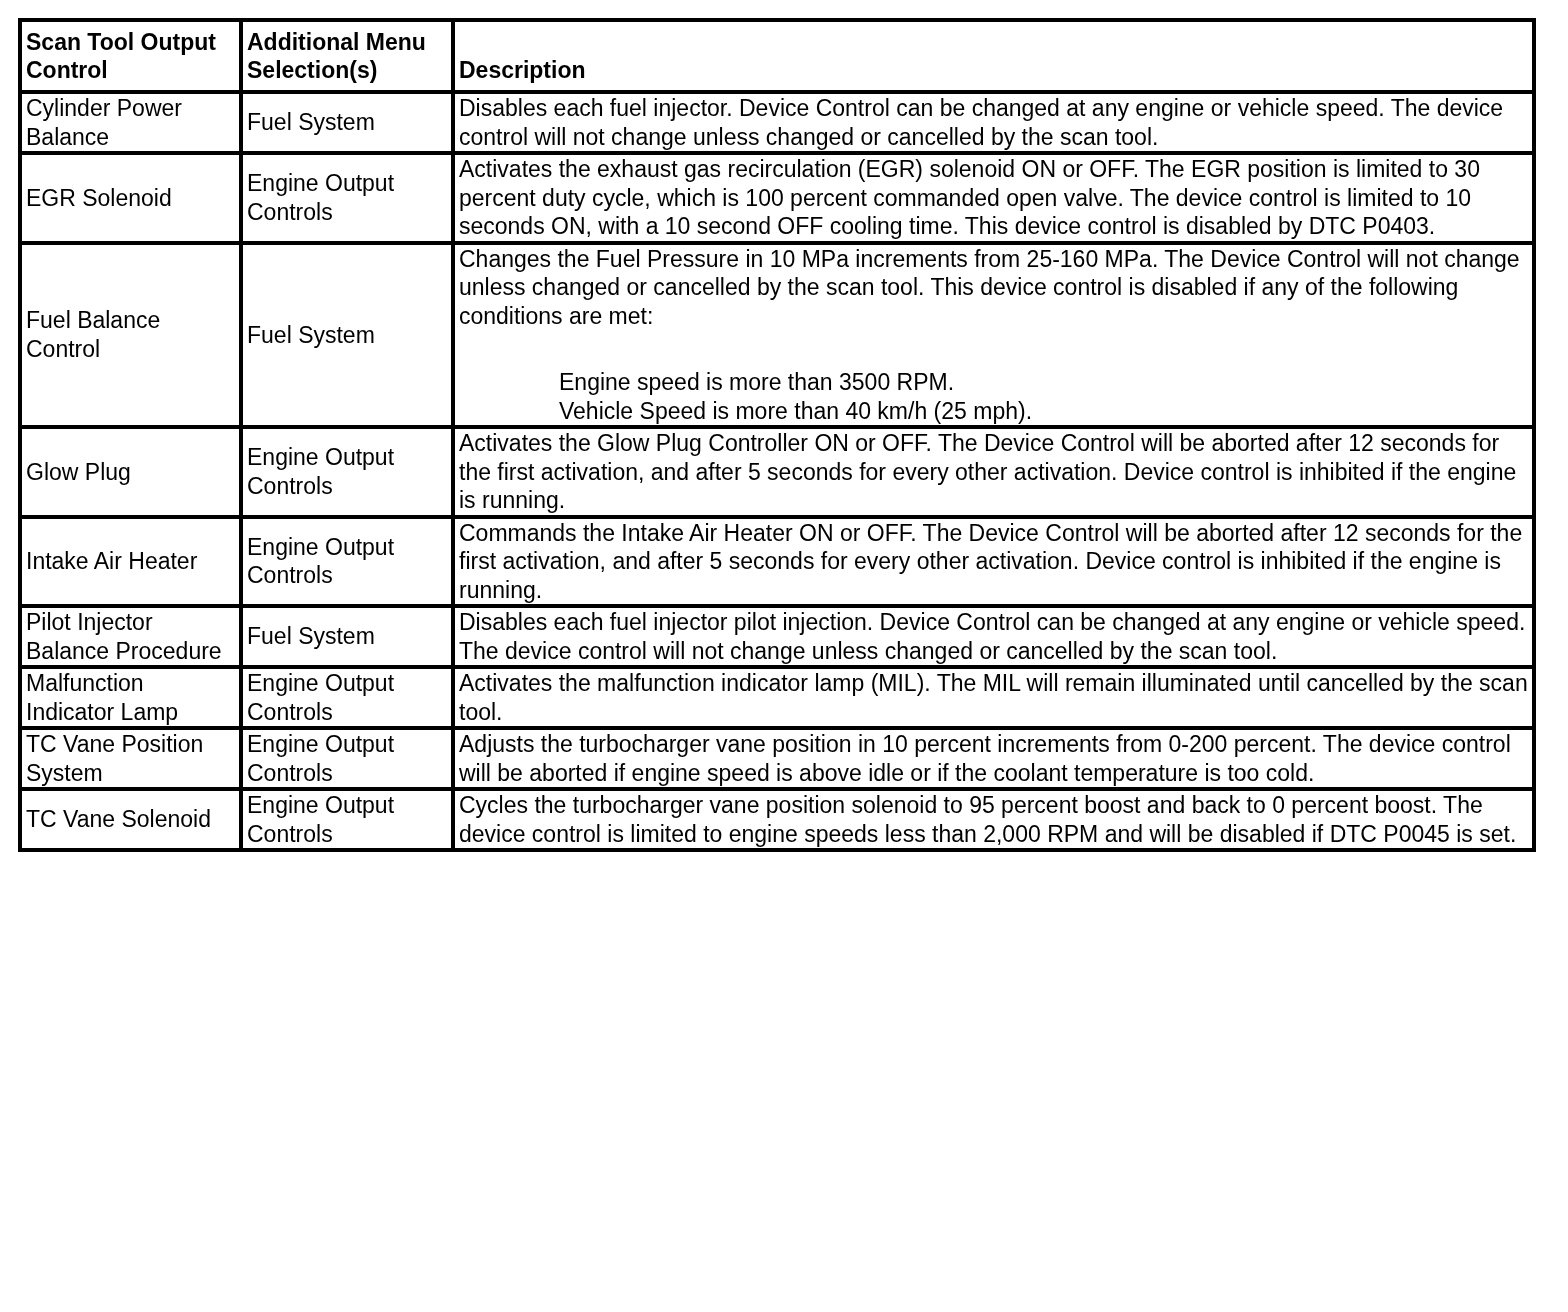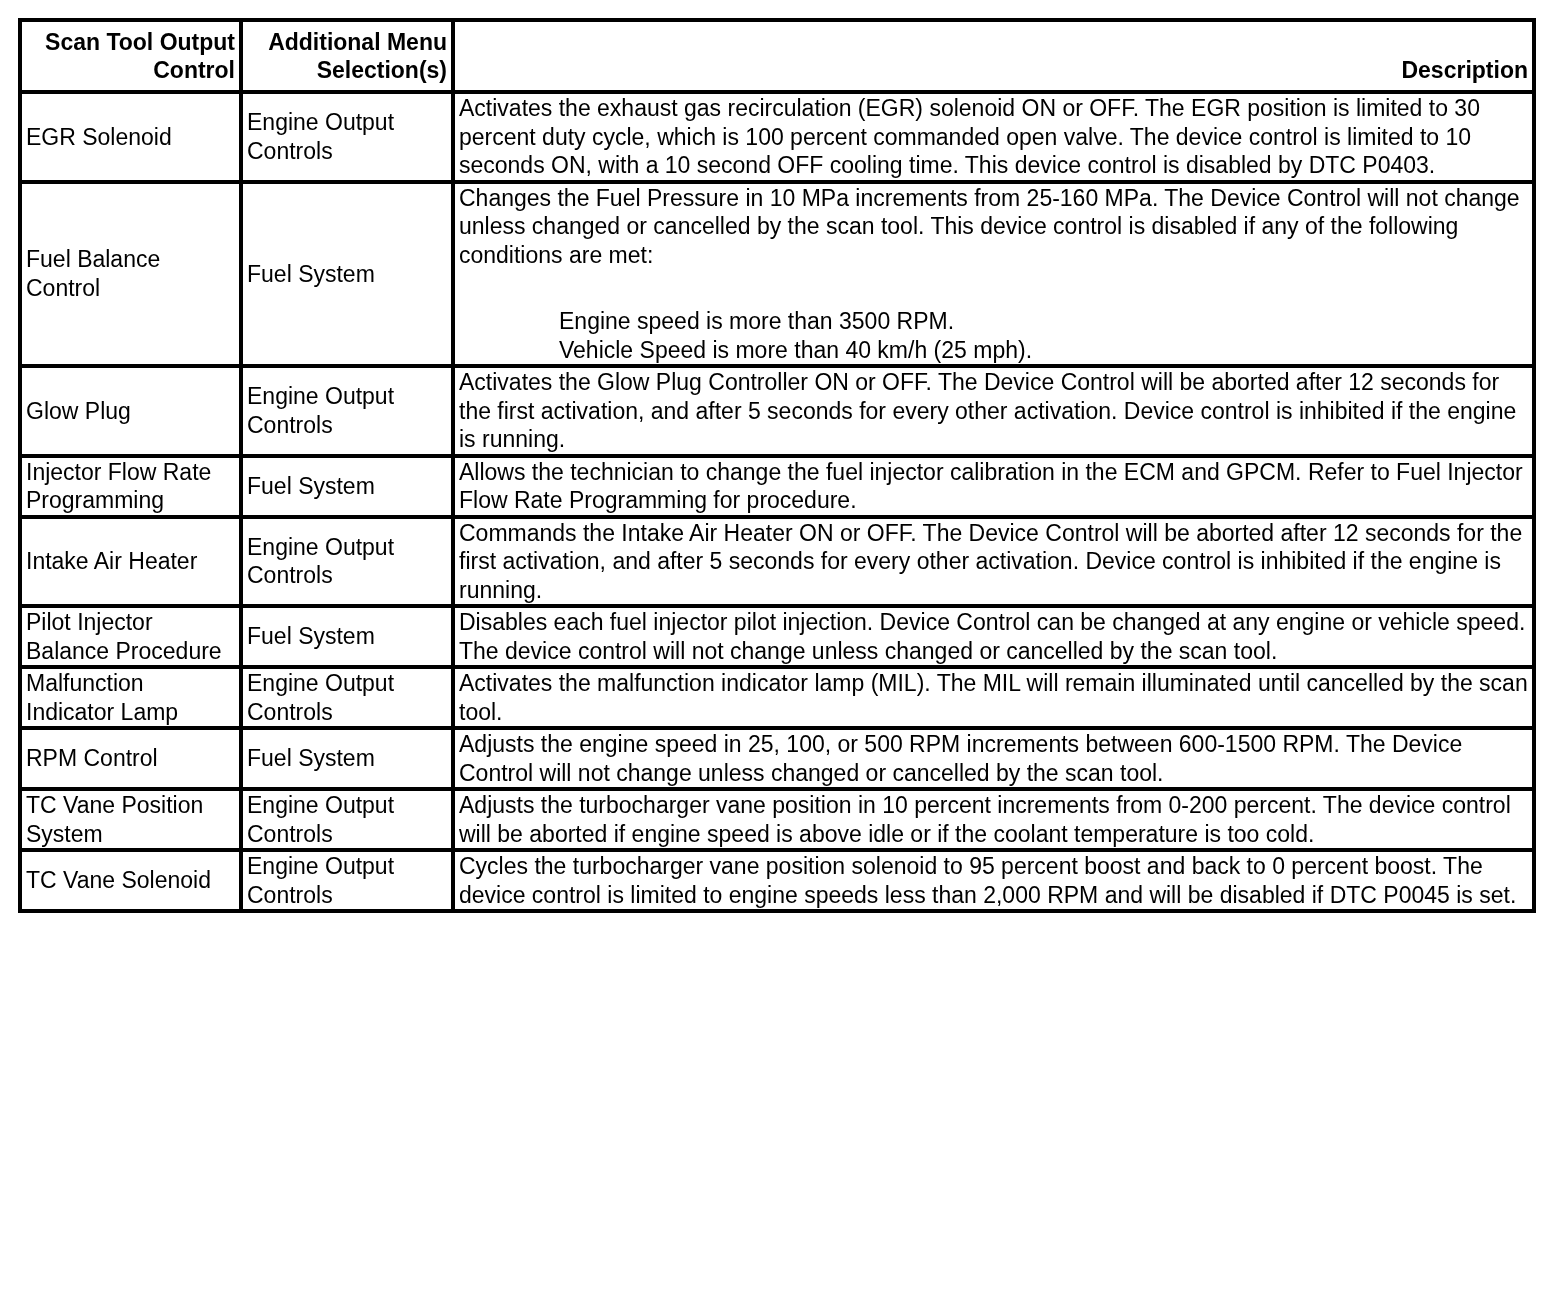--- a/index.html
+++ b/index.html
@@ -14,21 +14,21 @@
     line-height: 28.5px;
     color: #000;
     table-layout: fixed;
   }
   th, td {
     border: 4px solid #000;
     padding: 0 4px;
     vertical-align: middle;
     text-align: left;
   }
-  th { font-weight: bold; text-align: right; }
+  th { font-weight: bold; text-align: left; }
   th.desc { vertical-align: bottom; padding-bottom: 6px; }
   col.c1 { width: 221px; }
   col.c2 { width: 212px; }
   col.c3 { width: 1081px; }
   td.desc { padding-left: 4px; }
   tr.h-head { height: 72px; }
   .cond { padding-left: 100px; }
   .spacer { height: 38px; }
 </style>
 </head>
@@ -48,20 +48,27 @@
       </th>
       <th>
         <span>Additional Menu</span><br>
         <span>Selection(s)</span>
       </th>
       <th class="desc">Description</th>
     </tr>
   </thead>
   <tbody id="rows">
       <tr>
+        <td>Cylinder Power Balance</td>
+        <td>Fuel System</td>
+        <td class="desc">
+          <div>Disables each fuel injector. Device Control can be changed at any engine or vehicle speed. The device control will not change unless changed or cancelled by the scan tool.</div>
+        </td>
+      </tr>
+      <tr>
         <td>EGR Solenoid</td>
         <td>Engine Output Controls</td>
         <td class="desc">
           <div>Activates the exhaust gas recirculation (EGR) solenoid ON or OFF. The EGR position is limited to 30 percent duty cycle, which is 100 percent commanded open valve. The device control is limited to 10 seconds ON, with a 10 second OFF cooling time. This device control is disabled by DTC P0403.</div>
         </td>
       </tr>
       <tr>
         <td>Fuel Balance Control</td>
         <td>Fuel System</td>
         <td class="desc">
@@ -72,27 +79,20 @@
         </td>
       </tr>
       <tr>
         <td>Glow Plug</td>
         <td>Engine Output Controls</td>
         <td class="desc">
           <div>Activates the Glow Plug Controller ON or OFF. The Device Control will be aborted after 12 seconds for the first activation, and after 5 seconds for every other activation. Device control is inhibited if the engine is running.</div>
         </td>
       </tr>
       <tr>
-        <td>Injector Flow Rate Programming</td>
-        <td>Fuel System</td>
-        <td class="desc">
-          <div>Allows the technician to change the fuel injector calibration in the ECM and GPCM. Refer to Fuel Injector Flow Rate Programming for procedure.</div>
-        </td>
-      </tr>
-      <tr>
         <td>Intake Air Heater</td>
         <td>Engine Output Controls</td>
         <td class="desc">
           <div>Commands the Intake Air Heater ON or OFF. The Device Control will be aborted after 12 seconds for the first activation, and after 5 seconds for every other activation. Device control is inhibited if the engine is running.</div>
         </td>
       </tr>
       <tr>
         <td>Pilot Injector Balance Procedure</td>
         <td>Fuel System</td>
         <td class="desc">
@@ -100,27 +100,20 @@
         </td>
       </tr>
       <tr>
         <td>Malfunction Indicator Lamp</td>
         <td>Engine Output Controls</td>
         <td class="desc">
           <div>Activates the malfunction indicator lamp (MIL). The MIL will remain illuminated until cancelled by the scan tool.</div>
         </td>
       </tr>
       <tr>
-        <td>RPM Control</td>
-        <td>Fuel System</td>
-        <td class="desc">
-          <div>Adjusts the engine speed in 25, 100, or 500 RPM increments between 600-1500 RPM. The Device Control will not change unless changed or cancelled by the scan tool.</div>
-        </td>
-      </tr>
-      <tr>
         <td>TC Vane Position System</td>
         <td>Engine Output Controls</td>
         <td class="desc">
           <div>Adjusts the turbocharger vane position in 10 percent increments from 0-200 percent. The device control will be aborted if engine speed is above idle or if the coolant temperature is too cold.</div>
         </td>
       </tr>
       <tr>
         <td>TC Vane Solenoid</td>
         <td>Engine Output Controls</td>
         <td class="desc">

